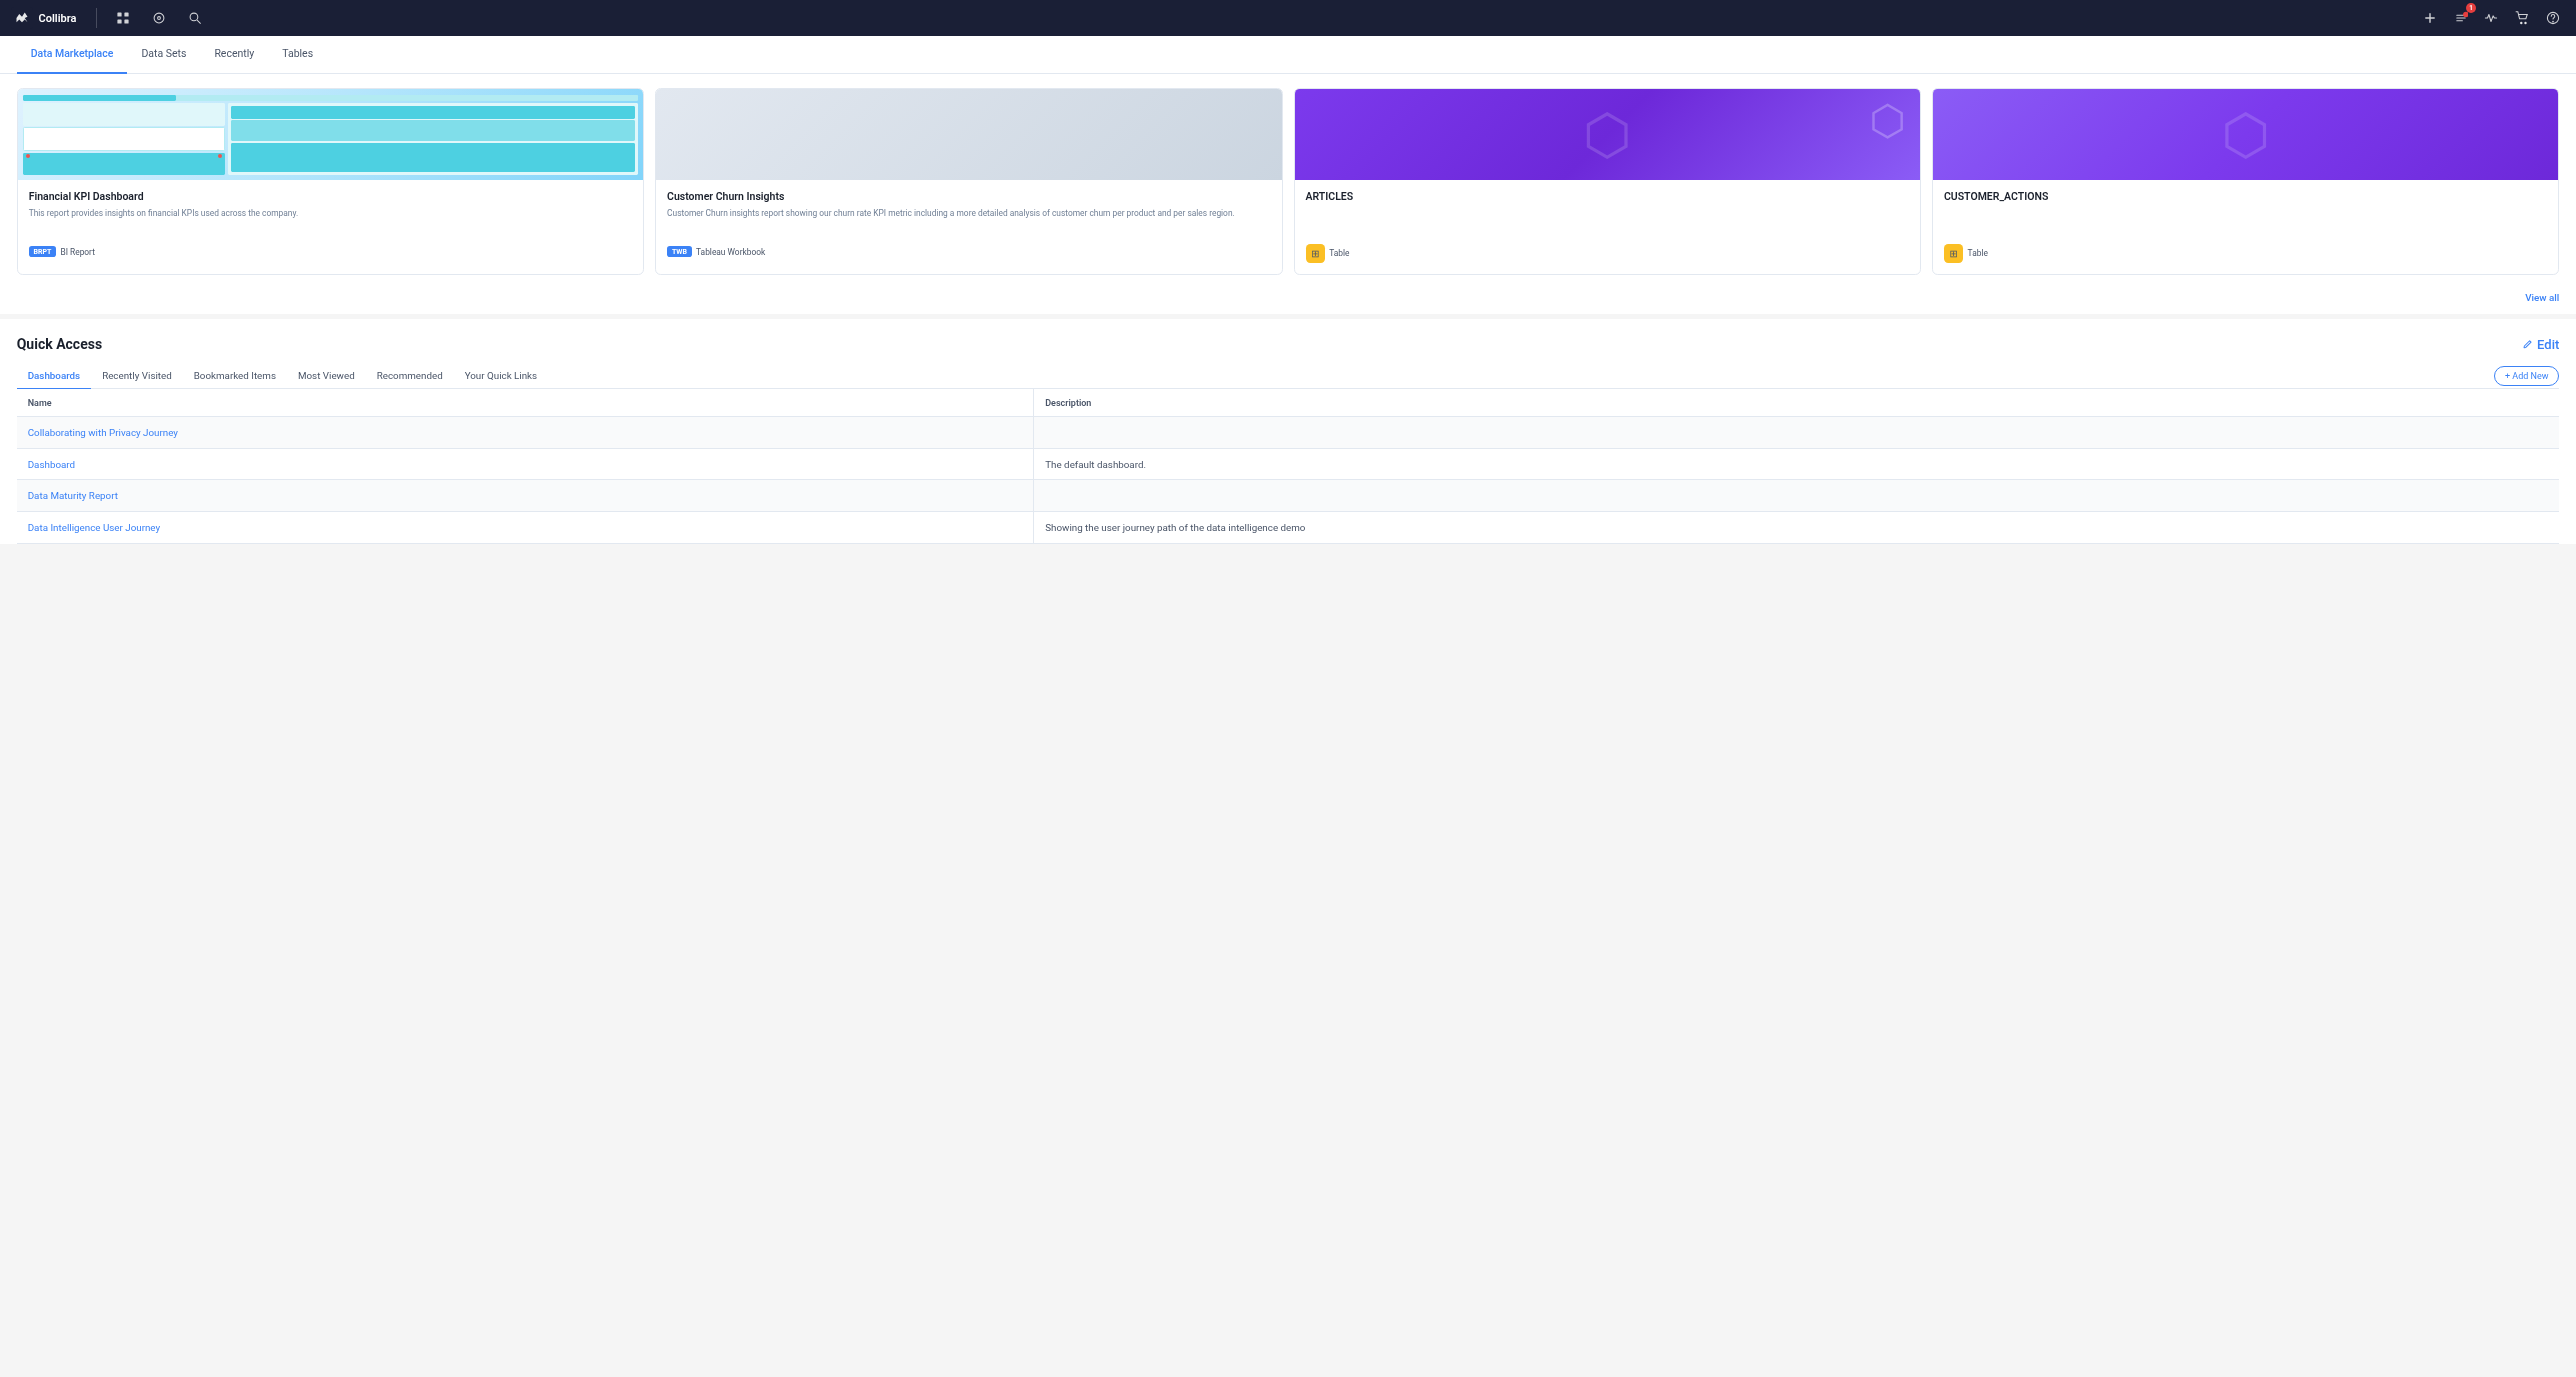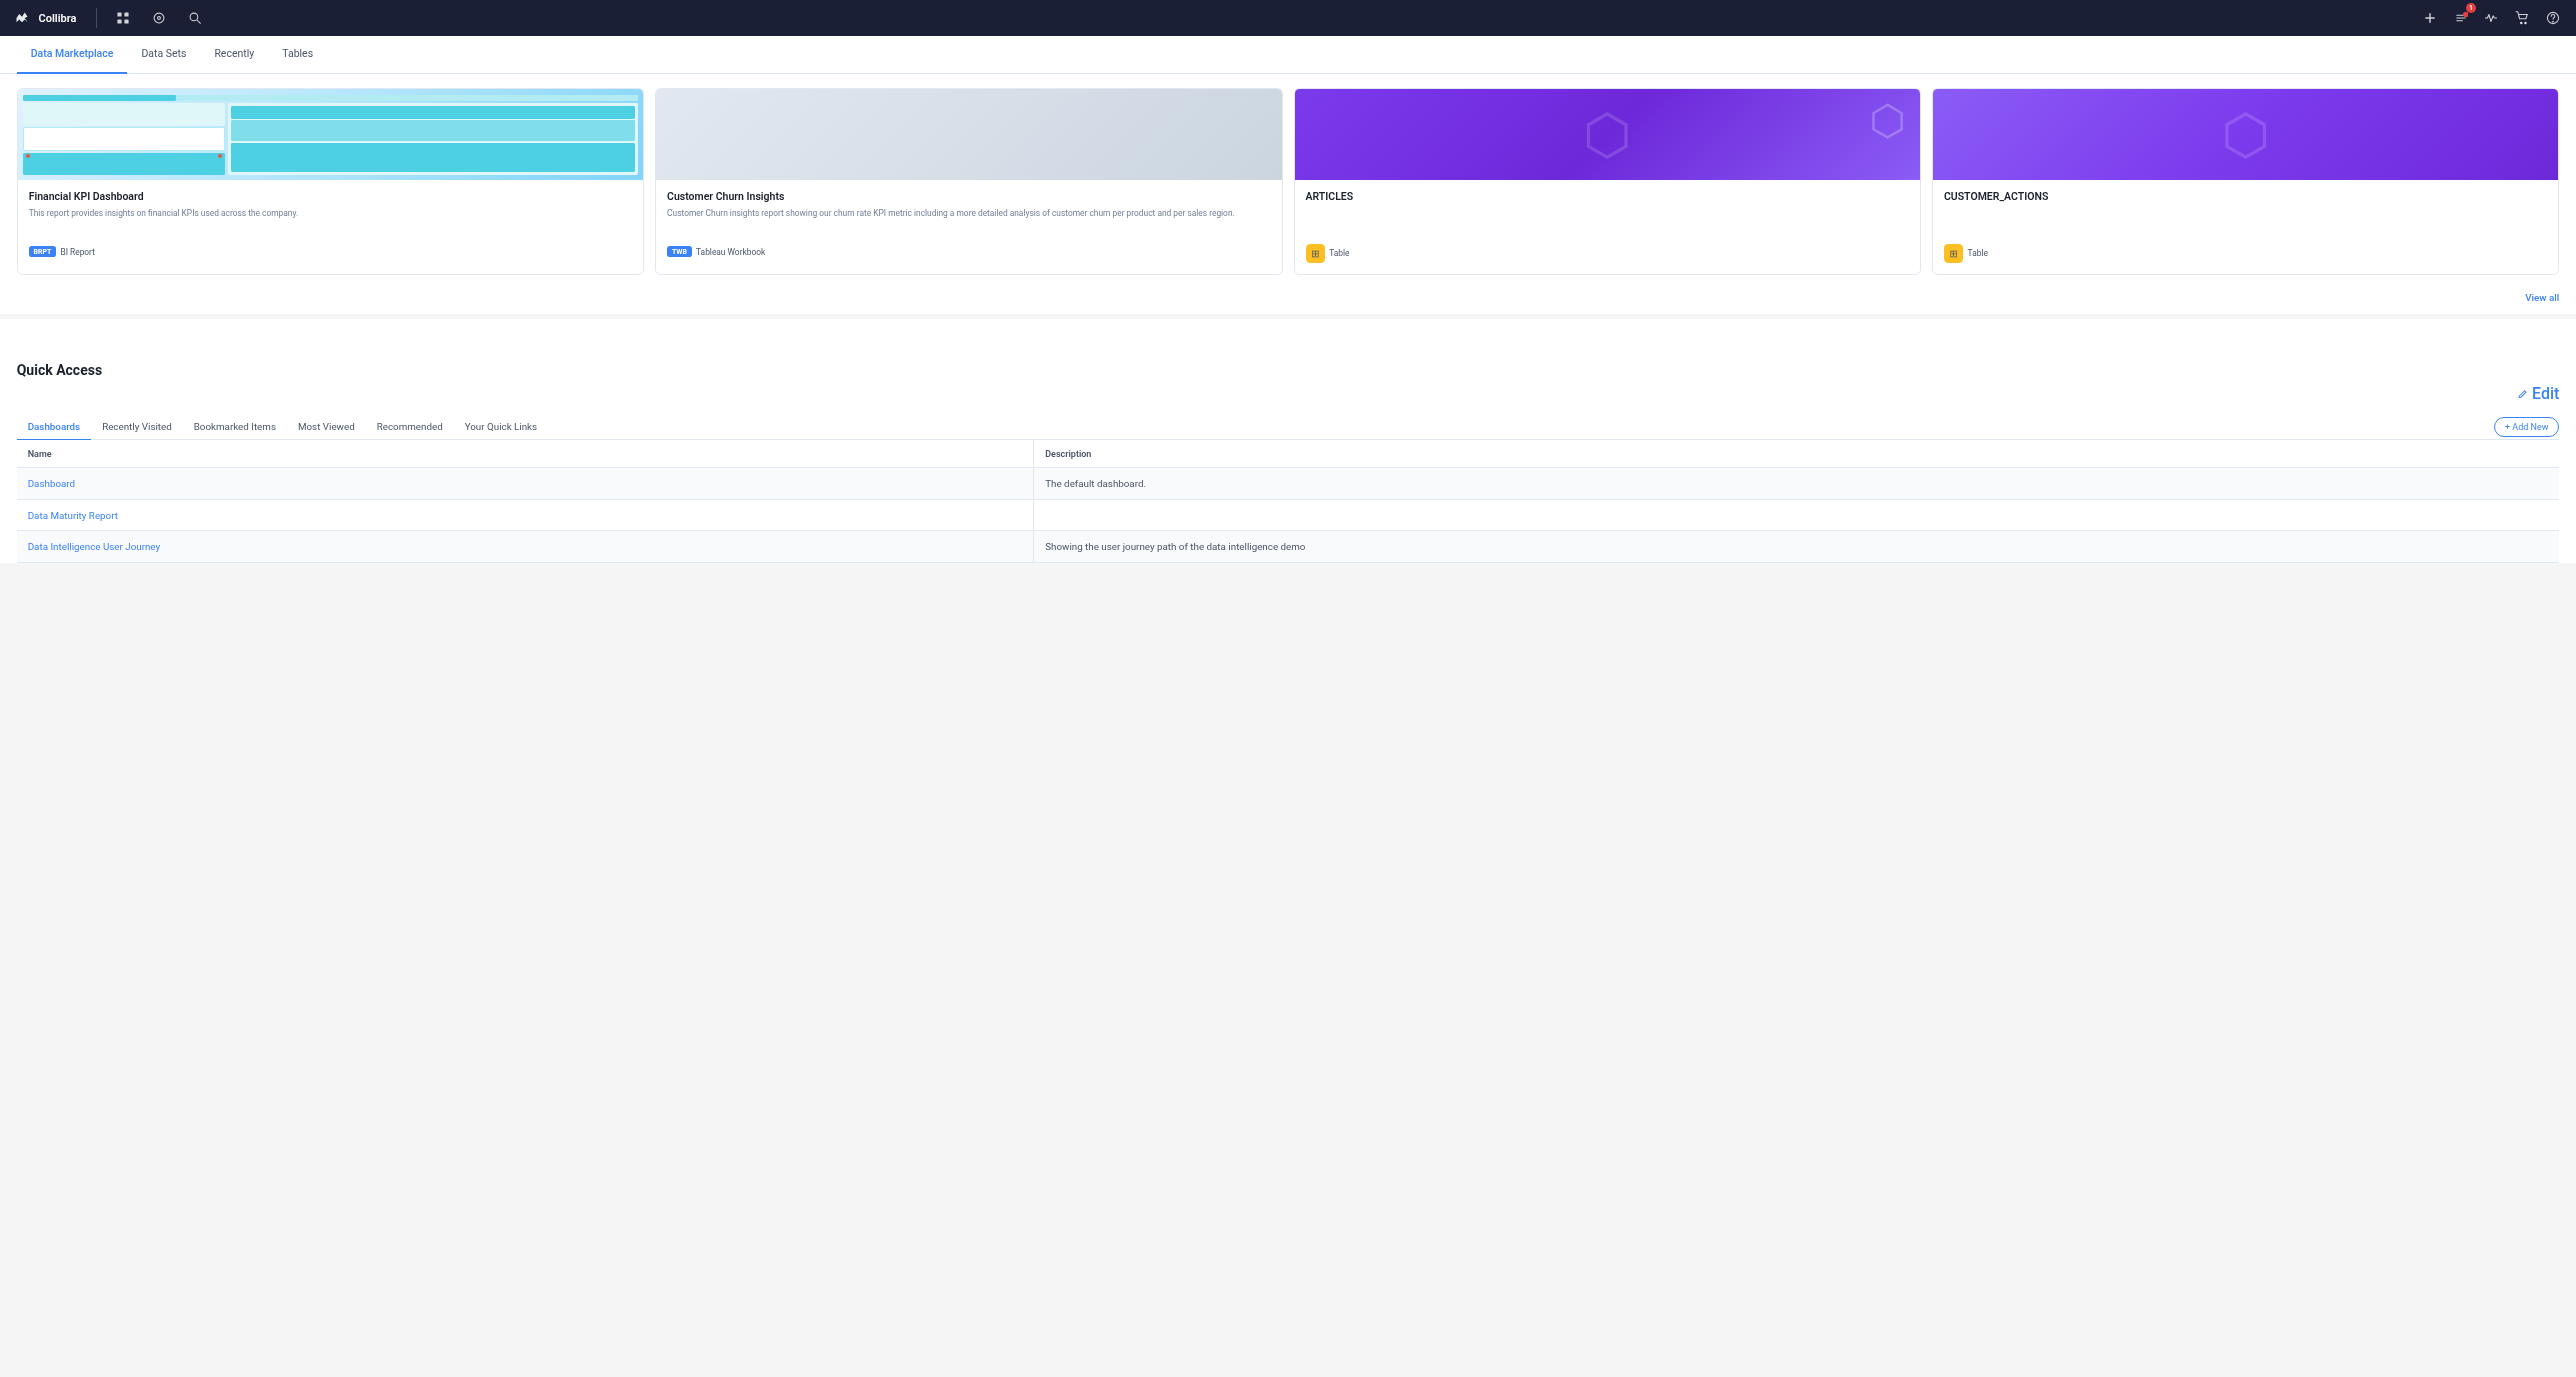--- a/index.html
+++ b/index.html
@@ -205,24 +205,23 @@
     .quick-access-title {
       font-size: 14px;
       font-weight: 700;
       color: #1a202c;
     }
     .edit-btn {
       display: flex;
       align-items: center;
       gap: 4.2px;
       color: #3b82f6;
-      font-size: 16px;
+      font-size: 13px;
       cursor: pointer;
       font-weight: 500;
-      margin-top: 48px;
     }
 
     .quick-tabs {
       display: flex;
       align-items: center;
       border-bottom: 0.7px solid #e2e8f0;
       margin-bottom: 0;
     }
     .quick-tab {
       padding: 7px 11px 7px;
@@ -489,20 +488,24 @@
 
   <table class="data-table">
     <thead>
       <tr>
         <th style="width:40%">Name</th>
         <th>Description</th>
       </tr>
     </thead>
     <tbody>
       <tr class="table-row">
+        <td>Collaborating with Privacy Journey</td>
+        <td></td>
+      </tr>
+      <tr class="table-row">
         <td>Dashboard</td>
         <td>The default dashboard.</td>
       </tr>
       <tr class="table-row">
         <td>Data Maturity Report</td>
         <td></td>
       </tr>
       <tr class="table-row">
         <td>Data Intelligence User Journey</td>
         <td>Showing the user journey path of the data intelligence demo</td>

